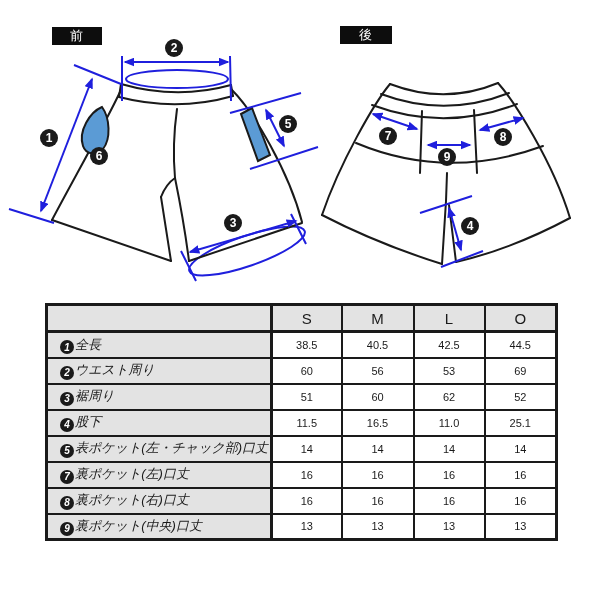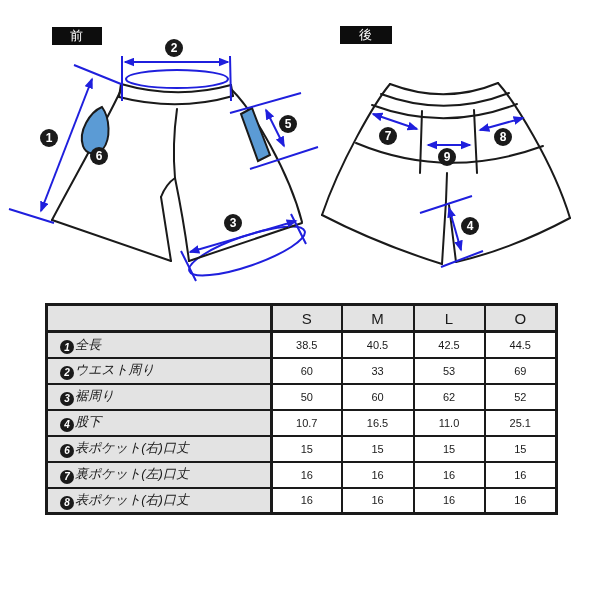--- a/index.html
+++ b/index.html
@@ -165,55 +165,62 @@
       <tr>
         <td class="lab"><span class="cnum">1</span><span>全長</span></td>
         <td class="val">38.5</td>
         <td class="val">40.5</td>
         <td class="val">42.5</td>
         <td class="val">44.5</td>
       </tr>
       <tr>
         <td class="lab"><span class="cnum">2</span><span>ウエスト周り</span></td>
         <td class="val">60</td>
-        <td class="val">33</td>
+        <td class="val">56</td>
         <td class="val">53</td>
         <td class="val">69</td>
       </tr>
       <tr>
         <td class="lab"><span class="cnum">3</span><span>裾周り</span></td>
-        <td class="val">50</td>
+        <td class="val">51</td>
         <td class="val">60</td>
         <td class="val">62</td>
         <td class="val">52</td>
       </tr>
       <tr>
         <td class="lab"><span class="cnum">4</span><span>股下</span></td>
-        <td class="val">10.7</td>
+        <td class="val">11.5</td>
         <td class="val">16.5</td>
         <td class="val">11.0</td>
         <td class="val">25.1</td>
       </tr>
       <tr>
-        <td class="lab"><span class="cnum">6</span><span>表ポケット(右)口丈</span></td>
-        <td class="val">15</td>
-        <td class="val">15</td>
-        <td class="val">15</td>
-        <td class="val">15</td>
+        <td class="lab"><span class="cnum">5</span><span>表ポケット(左・チャック部)口丈</span></td>
+        <td class="val">14</td>
+        <td class="val">14</td>
+        <td class="val">14</td>
+        <td class="val">14</td>
       </tr>
       <tr>
         <td class="lab"><span class="cnum">7</span><span>裏ポケット(左)口丈</span></td>
         <td class="val">16</td>
         <td class="val">16</td>
         <td class="val">16</td>
         <td class="val">16</td>
       </tr>
       <tr>
-        <td class="lab"><span class="cnum">8</span><span>表ポケット(右)口丈</span></td>
-        <td class="val">16</td>
-        <td class="val">16</td>
-        <td class="val">16</td>
-        <td class="val">16</td>
+        <td class="lab"><span class="cnum">8</span><span>裏ポケット(右)口丈</span></td>
+        <td class="val">16</td>
+        <td class="val">16</td>
+        <td class="val">16</td>
+        <td class="val">16</td>
+      </tr>
+      <tr>
+        <td class="lab"><span class="cnum">9</span><span>裏ポケット(中央)口丈</span></td>
+        <td class="val">13</td>
+        <td class="val">13</td>
+        <td class="val">13</td>
+        <td class="val">13</td>
       </tr>
     </tbody>
       </table>
   </div>
 </div>
 
 </body></html>

